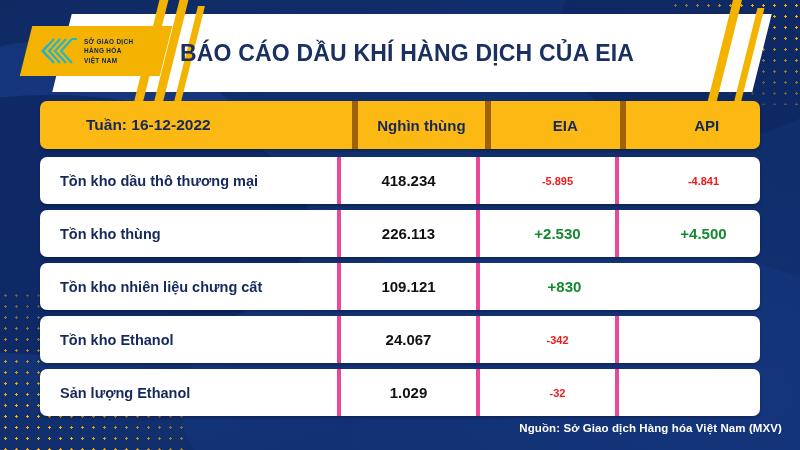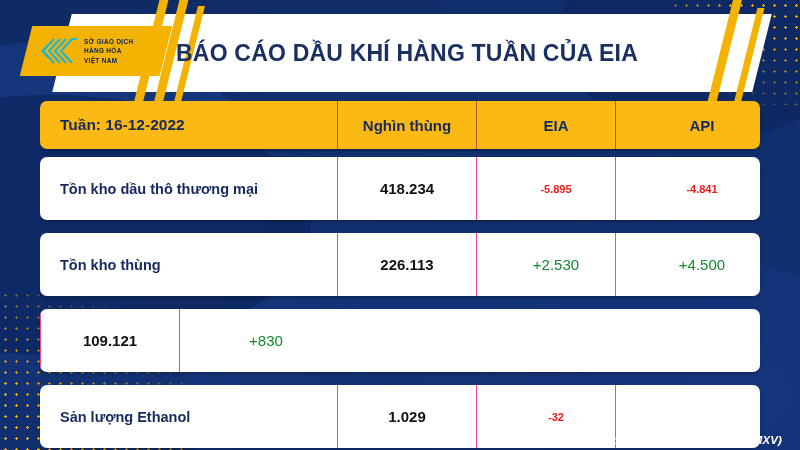--- a/index.html
+++ b/index.html
@@ -50,41 +50,41 @@
   .s4{left:720px;top:-4px;height:112px;}
   .s5{left:745px;top:8px;height:100px;width:7px;}
 
   .title{position:absolute;left:62px;top:14px;width:690px;height:78px;
          display:flex;align-items:center;justify-content:center;
          color:#1a2f62;font-size:23px;font-weight:bold;letter-spacing:.2px;
          text-align:center;}
 
   
   .table{position:absolute;left:40px;top:101px;width:720px;}
-  .row{display:flex;height:63px;margin-bottom:13px;border-radius:7px;overflow:hidden;
+  .row{display:flex;height:47px;margin-bottom:6px;border-radius:7px;overflow:hidden;
        box-shadow:0 2px 3px rgba(0,0,0,.25);}
   .row.head{background:#fcb813;height:48px;margin-bottom:8px;}
   .row.body{background:#ffffff;}
   .cell{display:flex;align-items:center;box-sizing:border-box;}
   .c-name{width:297px;padding-left:20px;justify-content:flex-start;}
   .c-num{width:139px;justify-content:center;}
   .c-eia{width:139px;justify-content:center;padding-left:20px;}
   .c-api{width:145px;justify-content:center;padding-left:28px;}
-  .row.body .c-num,.row.body .c-eia,.row.body .c-api{border-left:1px solid #ec4899;}
-  .row.head .c-num,.row.head .c-eia,.row.head .c-api{border-left:1px solid #a16207;}
+  .row.body .c-num,.row.body .c-eia,.row.body .c-api{border-left:4px solid #ec4899;}
+  .row.head .c-num,.row.head .c-eia,.row.head .c-api{border-left:6px solid #a16207;}
   .head .cell{color:#16295c;font-size:15px;font-weight:bold;}
-  .head .c-name{font-size:15.5px;}
+  .head .c-name{font-size:15.5px;margin-left:26px;}
   .body .c-name{color:#16295c;font-size:14.5px;font-weight:bold;}
   .body .c-num{color:#111111;font-size:15px;font-weight:bold;}
   .val-neg{color:#ee1b1b;font-size:11px;font-weight:bold;}
-  .val-pos{color:#118a2e;font-size:15px;font-weight:normal;}
+  .val-pos{color:#118a2e;font-size:15px;font-weight:bold;}
   .val-empty{font-size:15px;}
 
-  .source{position:absolute;right:18px;bottom:4px;color:#ffffff;font-size:11.5px;
-          font-weight:bold;font-style:italic;letter-spacing:.1px;}
+  .source{position:absolute;right:18px;bottom:16px;color:#ffffff;font-size:11.5px;
+          font-weight:bold;letter-spacing:.1px;}
 </style>
 </head>
 <body>
 
 <div id="root">
 
   <div class="curve c1"></div>
   <div class="curve c2"></div>
   <div class="curve c3"></div>
   <div class="curve c4"></div>
@@ -113,21 +113,21 @@
         <rect x="38" y="2" width="5" height="2" fill="#1fb5d6"></rect>
       </svg>
       <div class="logo-text">
         <div>SỞ GIAO DỊCH</div>
         <div>HÀNG HÓA</div>
         <div>VIỆT NAM</div>
       </div>
     </div>
   </div>
 
-  <div class="title">BÁO CÁO DẦU KHÍ HÀNG TUẦN CỦA EIA</div>
+  <div class="title">BÁO CÁO DẦU KHÍ HÀNG DỊCH CỦA EIA</div>
 
   <div class="table">
 
     <div class="row head">
       <div class="cell c-name">Tuần: 16-12-2022</div>
       <div class="cell c-num">Nghìn thùng</div>
       <div class="cell c-eia">EIA</div>
       <div class="cell c-api">API</div>
     </div>
 
@@ -147,26 +147,37 @@
       <div class="cell c-num">226.113</div>
       <div class="cell c-eia">
           <span class="val-pos">+2.530</span>
         </div>
       <div class="cell c-api">
           <span class="val-pos">+4.500</span>
         </div>
     </div>
 
     <div class="row body">
+      <div class="cell c-name">Tồn kho nhiên liệu chưng cất</div>
       <div class="cell c-num">109.121</div>
       <div class="cell c-api">
           <span class="val-pos">+830</span>
         </div>
     </div>
 
+    <div class="row body">
+      <div class="cell c-name">Tồn kho Ethanol</div>
+      <div class="cell c-num">24.067</div>
+      <div class="cell c-eia">
+          <span class="val-neg">-342</span>
+        </div>
+      <div class="cell c-api">
+          <span class="val-empty"></span>
+        </div>
+    </div>
 
     <div class="row body">
       <div class="cell c-name">Sản lượng Ethanol</div>
       <div class="cell c-num">1.029</div>
       <div class="cell c-eia">
           <span class="val-neg">-32</span>
         </div>
       <div class="cell c-api">
           <span class="val-empty"></span>
         </div>

